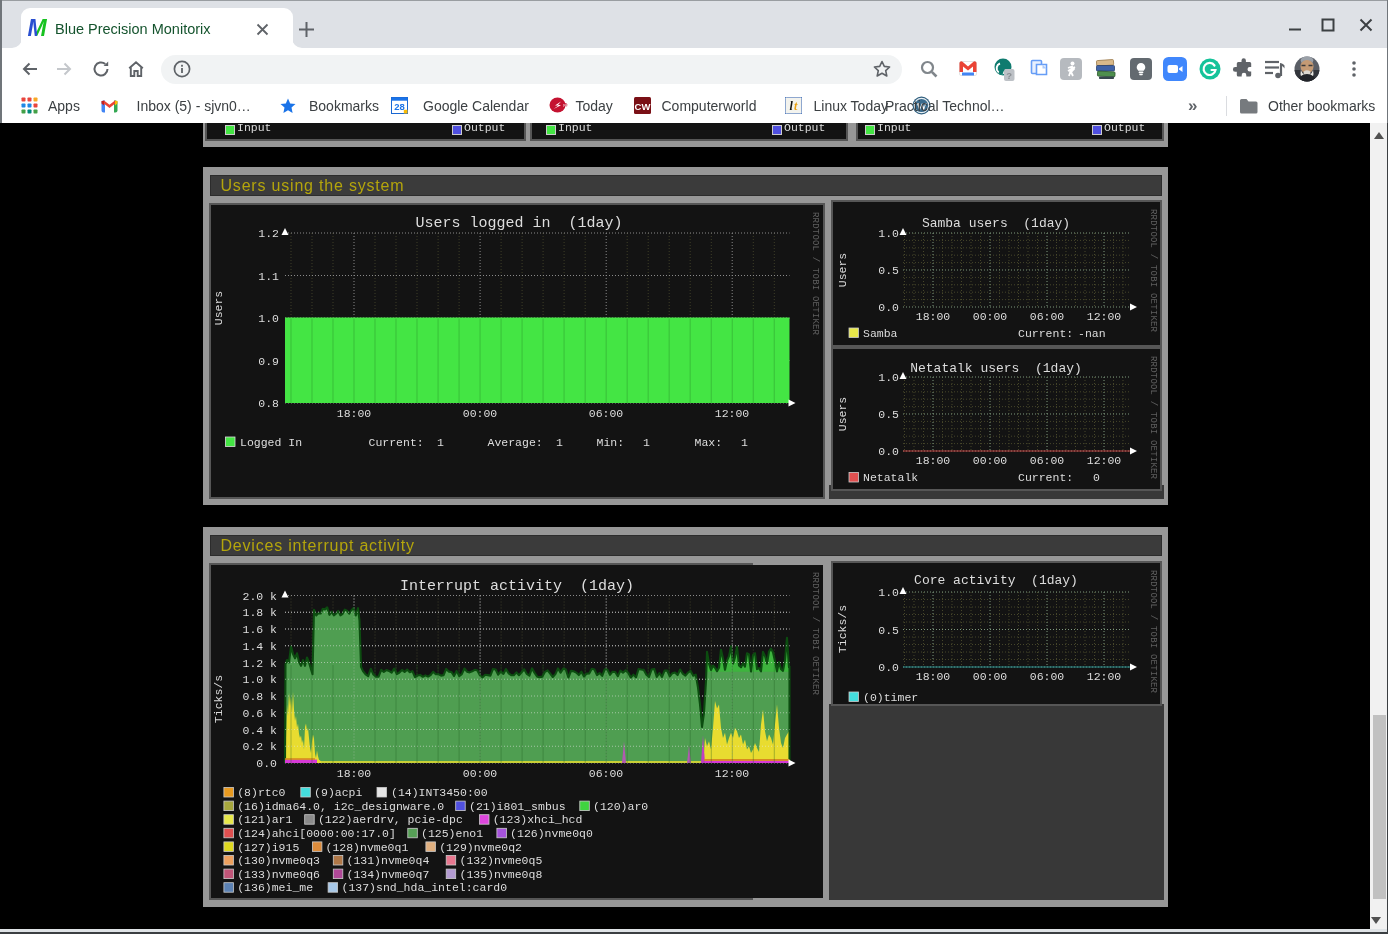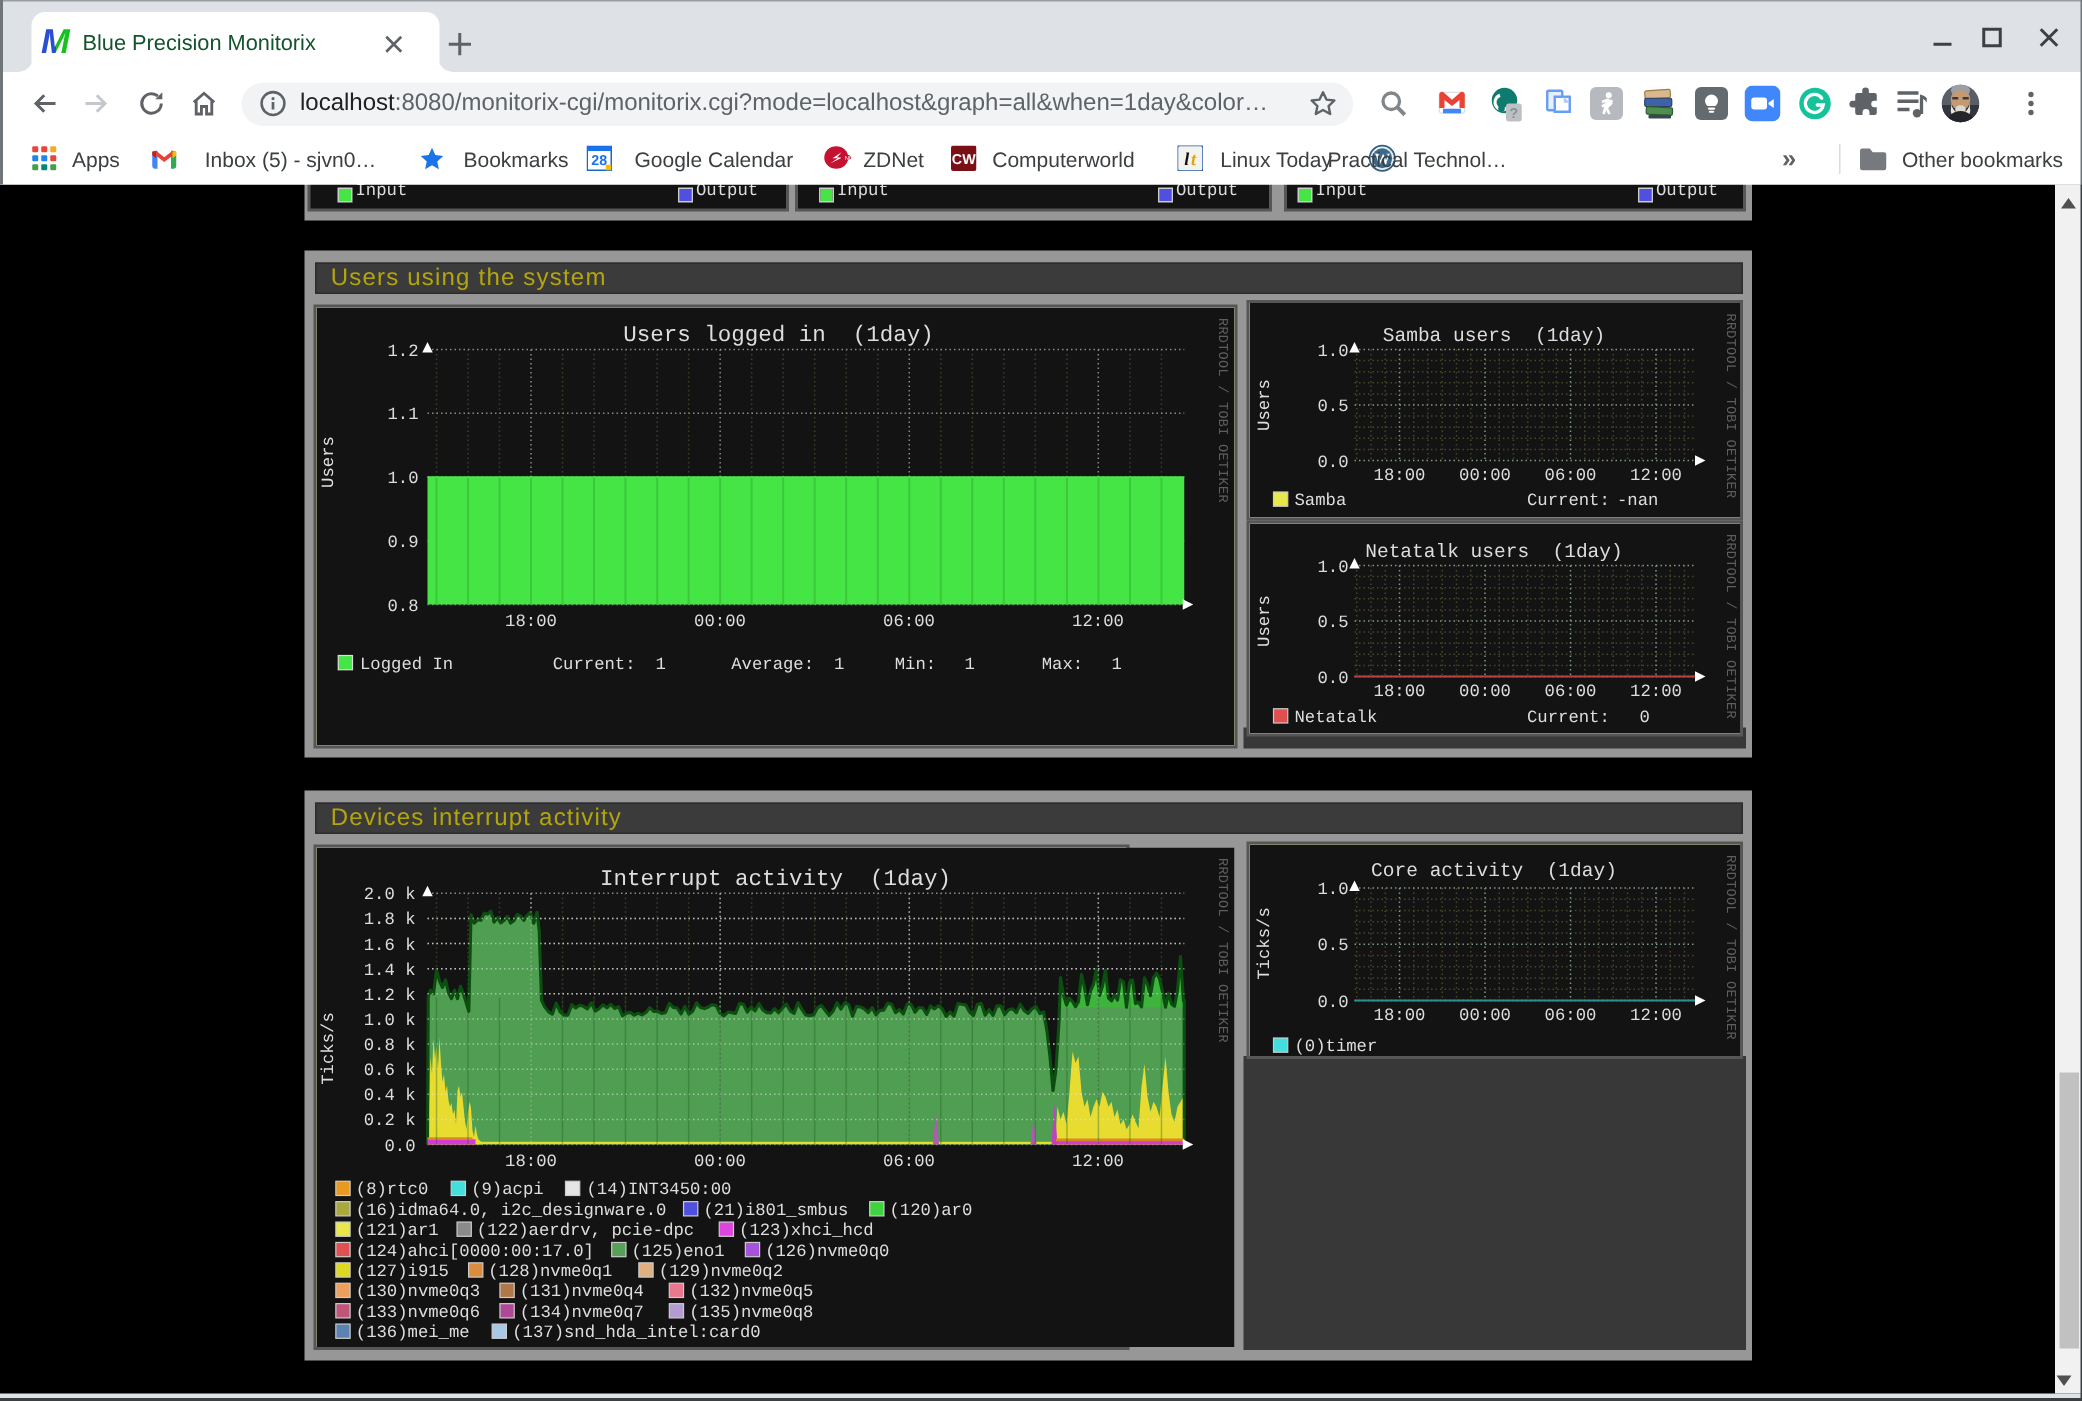--- a/index.html
+++ b/index.html
@@ -1,17 +1,17 @@
 <!DOCTYPE html>
 <html><head><meta charset="utf-8"><style>
 *{margin:0;padding:0;box-sizing:border-box}
 body{width:1388px;height:934px;background:#000;font-family:"Liberation Sans",sans-serif;position:relative;overflow:hidden}
 .mono11{font-family:"Liberation Mono",monospace;font-size:11.5px;line-height:11px;white-space:pre}
 .abs{position:absolute}
-.gb{position:absolute;background:#fef9c3;box-shadow:0 0 0 2px #565656}
+.gb{position:absolute;background:#f9a8d4;box-shadow:0 0 0 2px #565656}
 .hdr{position:absolute;left:6.5px;width:952px;height:21px;background:#3b3b3b;border:1px solid #2c2c2c;color:#b4a50c;font-weight:normal;font-size:16px;line-height:20px;padding-left:10px;letter-spacing:0.8px}
 .icn{position:absolute;display:flex;align-items:center;justify-content:center}
 .bmlabel{font-size:14px;color:#3c4043;line-height:33px;white-space:nowrap}
 </style></head>
 <body>
 
 <div class="abs" style="left:203px;top:100px;width:965px;height:47px;background:#979797"></div>
 <div style="position:absolute;left:207px;top:95px;width:317px;height:44px;background:#131313;box-shadow:0 0 0 2px #565656">
 <div style="position:absolute;left:19px;top:31px;width:8px;height:8px;background:#44e544;outline:0.8px solid #ccc"></div>
 <div class="mono11" style="position:absolute;left:30px;top:27px;color:#ddd">Input</div>
@@ -555,21 +555,20 @@
       </svg>
     </div>
  <div class="abs" style="left:161px;top:54.5px;width:741px;height:29px;background:#f1f3f4;border-radius:14.5px"></div>
  <div class="icn" style="left:173px;top:60px;width:18px;height:18px">
       <svg width="18" height="18" viewBox="0 0 18 18" style="">
         <circle cx="9" cy="9" r="7.6" stroke="#5f6368" stroke-width="1.7" fill="none"></circle>
         <rect x="8.1" y="8" width="1.8" height="5" fill="#5f6368"></rect>
         <rect x="8.1" y="4.8" width="1.8" height="1.9" fill="#5f6368"></rect>
       </svg>
     </div>
- <div class="abs" style="left:200px;top:60px;font-size:16px;color:#202124">localhost<span style="color:#5f6368">:8080/monitorix-cgi/monitorix.cgi?mode=localhost&amp;graph=all&amp;when=1day&amp;color…</span></div>
  <div class="icn" style="left:872px;top:59px;width:20px;height:20px">
       <svg width="20" height="20" viewBox="0 0 20 20" style="">
         <path d="M10 2.5 L12.3 7.4 L17.6 8 L13.7 11.7 L14.8 17 L10 14.3 L5.2 17 L6.3 11.7 L2.4 8 L7.7 7.4 Z" stroke="#5f6368" stroke-width="1.6" fill="none" stroke-linejoin="round"></path>
       </svg>
     </div>
  <div class="icn" style="left:918px;top:58px;width:22px;height:22px">
       <svg width="22" height="22" viewBox="0 0 22 22" style="">
         <circle cx="9.5" cy="9.5" r="5.5" stroke="#80868b" stroke-width="2.2" fill="none"></circle>
         <line x1="13.8" y1="13.8" x2="18.5" y2="18.5" stroke="#80868b" stroke-width="2.6"></line>
       </svg>
@@ -724,21 +723,21 @@
     </div>
     <div class="abs bmlabel" style="left:423px;top:90px">Google Calendar</div>
  <div class="icn" style="left:549px;top:97px">
       <svg width="19" height="17" viewBox="0 0 19 17" style="">
         <ellipse cx="8.5" cy="8" rx="8" ry="7.5" fill="#c41230"></ellipse>
         <path d="M12 4.5 L6 8.5 H9.5 L4.5 12 L12.5 8 H9 Z" fill="#fff"></path>
         <ellipse cx="15" cy="8" rx="3.5" ry="2" fill="#c41230"></ellipse>
         <text x="14.2" y="9.5" font-size="4" fill="#fff" font-family="Liberation Sans">NET</text>
       </svg>
     </div>
-    <div class="abs bmlabel" style="left:575.5px;top:90px">ZDNet</div>
+    <div class="abs bmlabel" style="left:575.5px;top:90px">Today</div>
  <div class="icn" style="left:634px;top:97px">
       <svg width="17" height="17" viewBox="0 0 17 17" style="">
         <rect width="17" height="17" rx="1.5" fill="#7a1016"></rect>
         <text x="8.5" y="12.5" font-size="9.5" font-weight="bold" fill="#fff" text-anchor="middle" font-family="Liberation Sans">CW</text>
       </svg>
     </div>
     <div class="abs bmlabel" style="left:661.5px;top:90px">Computerworld</div>
  <div class="icn" style="left:785px;top:97px">
       <svg width="17" height="17" viewBox="0 0 17 17" style="">
         <rect width="17" height="17" rx="1.5" fill="#f3f3ee" stroke="#2a5db0" stroke-width="1"></rect>

